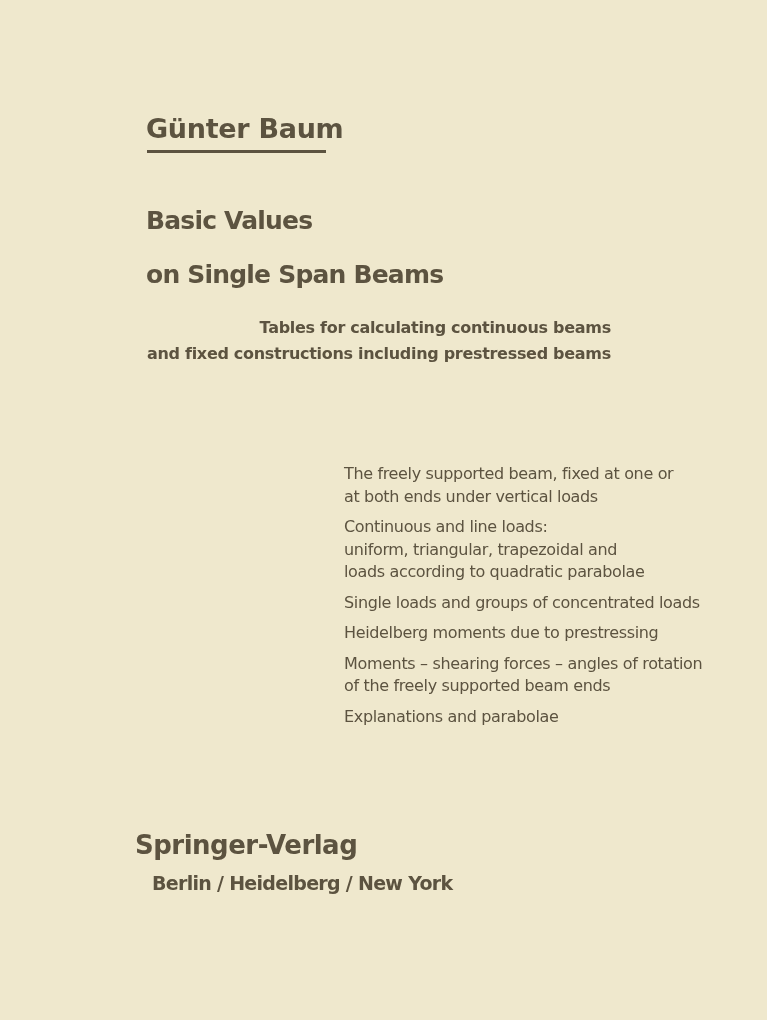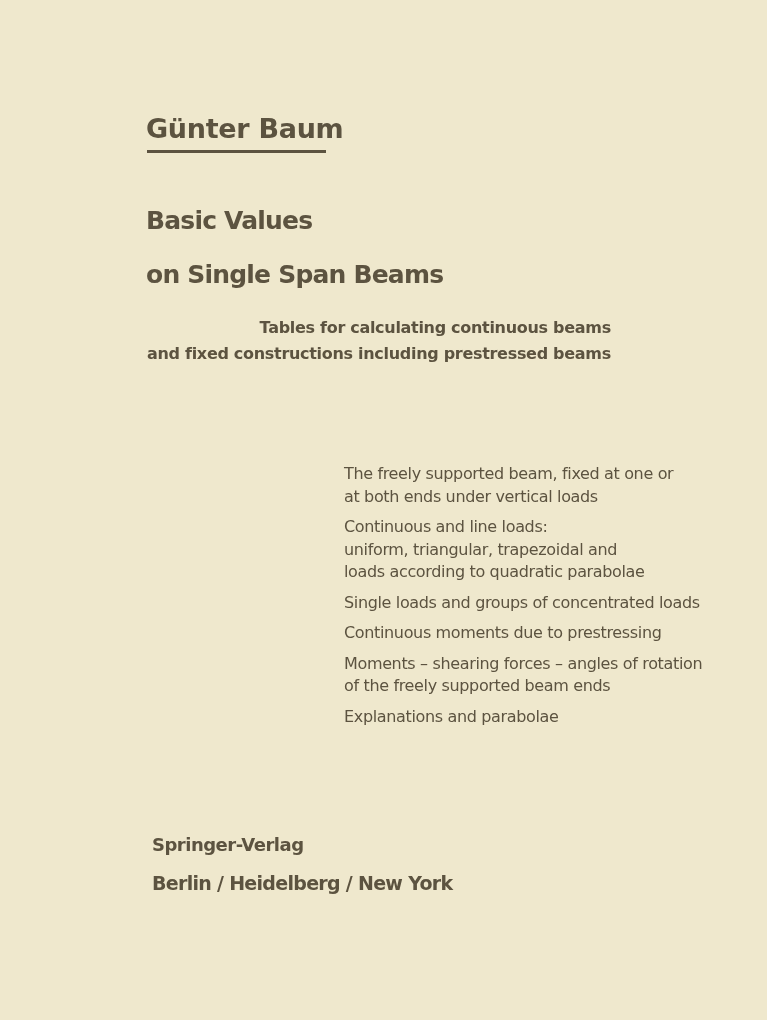--- a/index.html
+++ b/index.html
@@ -62,23 +62,23 @@
       top: 431px;
       font-size: 16px;
       letter-spacing: -0.35px;
       line-height: 22.5px;
       white-space: nowrap;
       margin-top: 32px;
     }
     .contents .item { margin-bottom: 8px; }
     .publisher {
       position: absolute;
-      left: 152px;
+      left: 135px;
       top: 827px;
-      font-size: 18px;
+      font-size: 26px;
       font-weight: bold;
       letter-spacing: -0.5px;
       line-height: 36px;
       white-space: nowrap;
       text-align: right;
     }
     .places {
       position: absolute;
       left: 152px;
       top: 869px;
@@ -113,21 +113,21 @@
     </div>
     <div class="item">
       <div>Continuous and line loads:</div>
       <div>uniform, triangular, trapezoidal and</div>
       <div>loads according to quadratic parabolae</div>
     </div>
     <div class="item">
       <div>Single loads and groups of concentrated loads</div>
     </div>
     <div class="item">
-      <div>Continuous moments due to prestressing</div>
+      <div>Heidelberg moments due to prestressing</div>
     </div>
     <div class="item">
       <div>Moments – shearing forces – angles of rotation</div>
       <div>of the freely supported beam ends</div>
     </div>
     <div class="item">
       <div>Explanations and parabolae</div>
     </div>
   </div>
 

